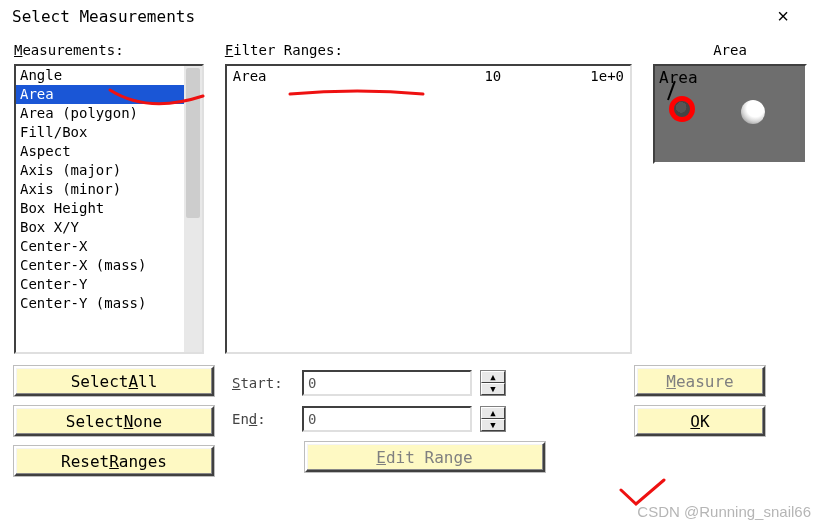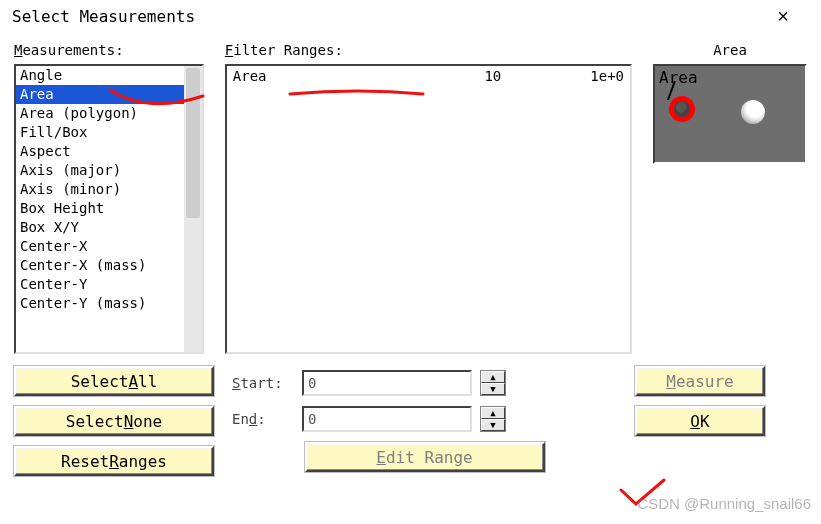--- a/index.html
+++ b/index.html
@@ -188,21 +188,21 @@
     display:flex; align-items:center; justify-content:center;
     font-size:9px; line-height:1;
   }
   .editrange-row{ display:flex; justify-content:center; }
 
   
   .anno { position:absolute; pointer-events:none; }
   .anno svg path, .anno svg line { stroke:#e11; stroke-width:3; fill:none; stroke-linecap:round;}
   .watermark{
     position:absolute;
-    right:10px; bottom:12px;
+    right:10px; bottom:4px;
     color: rgba(120,120,120,.55);
     font-family: Arial, sans-serif;
     font-size:15px;
   }
 </style>
 </head>
 <body>
 
 <div class="titlebar">
   <div>Select Measurements</div>

